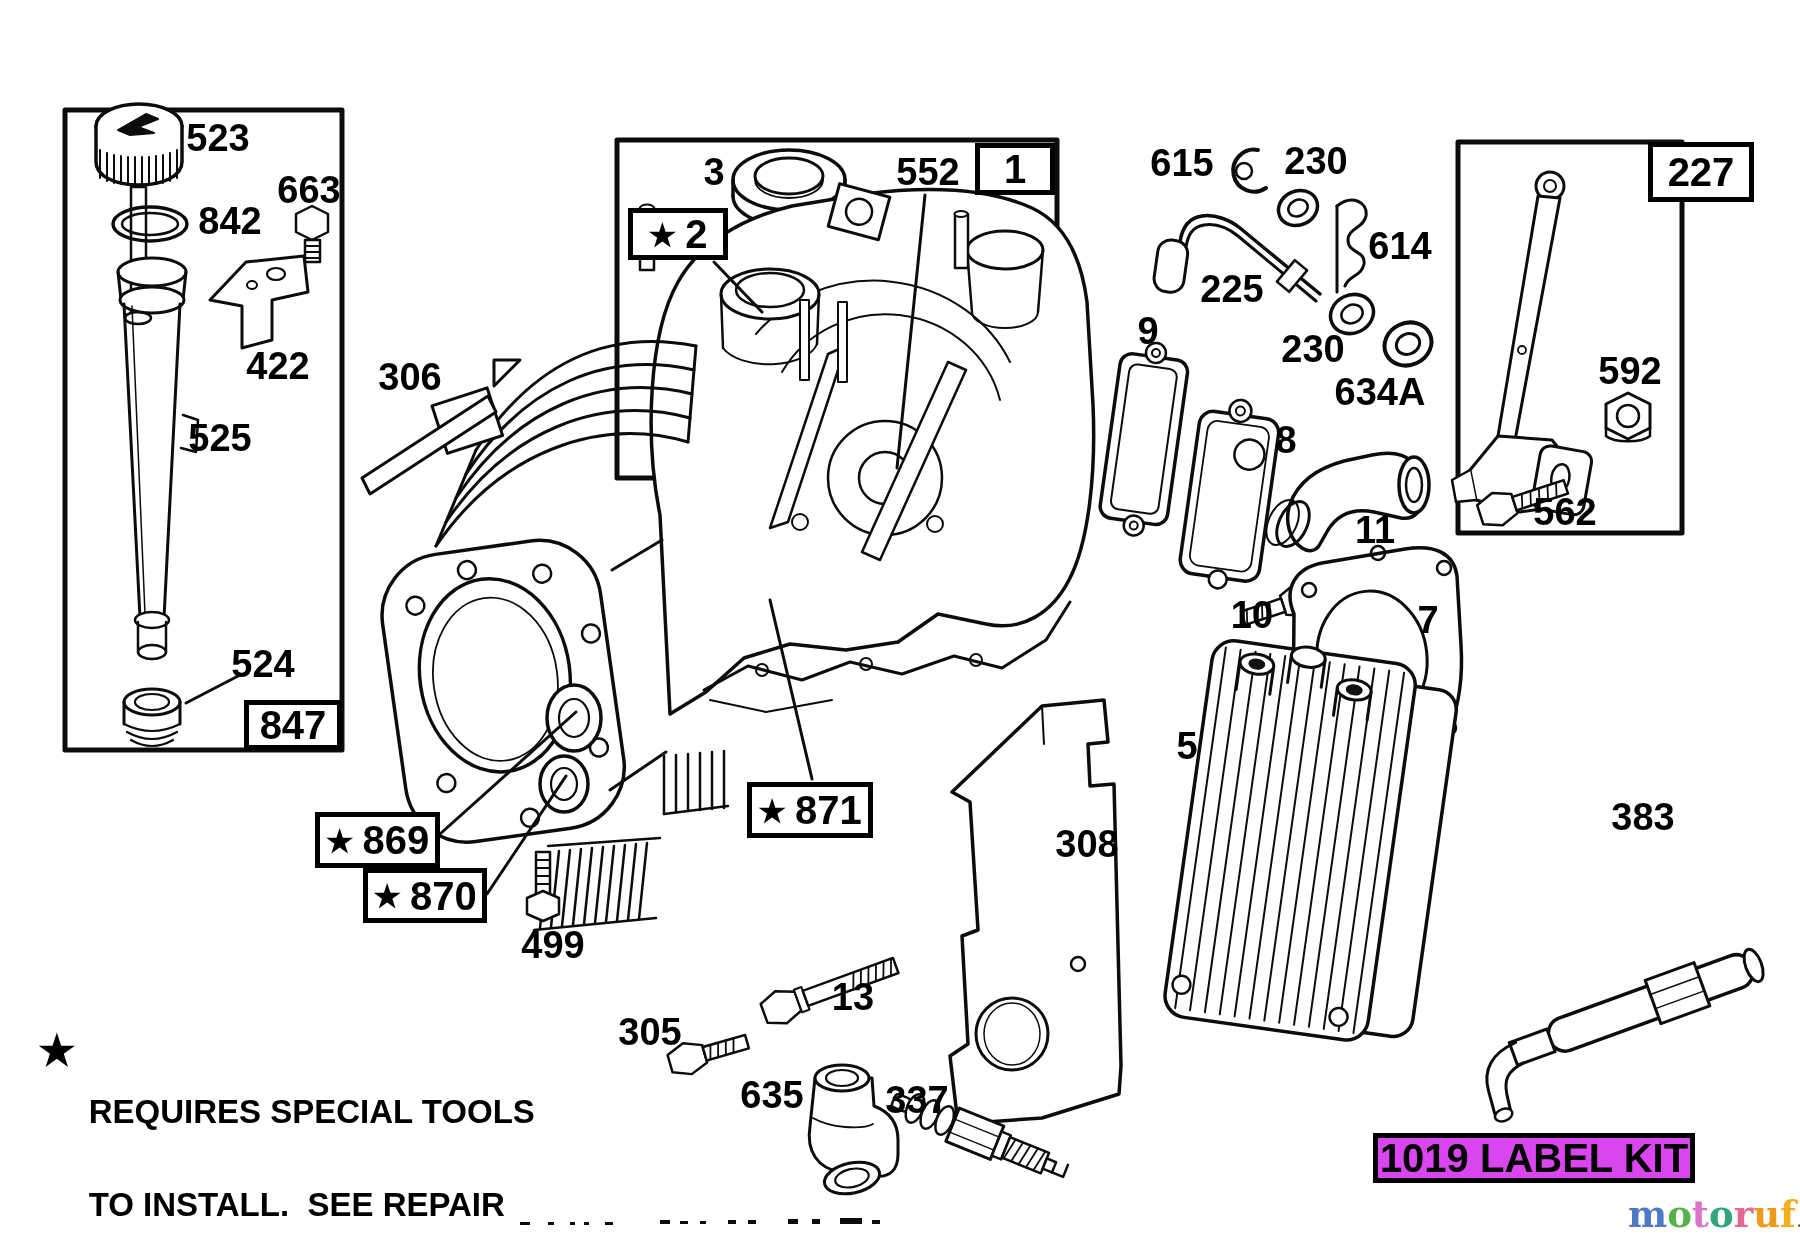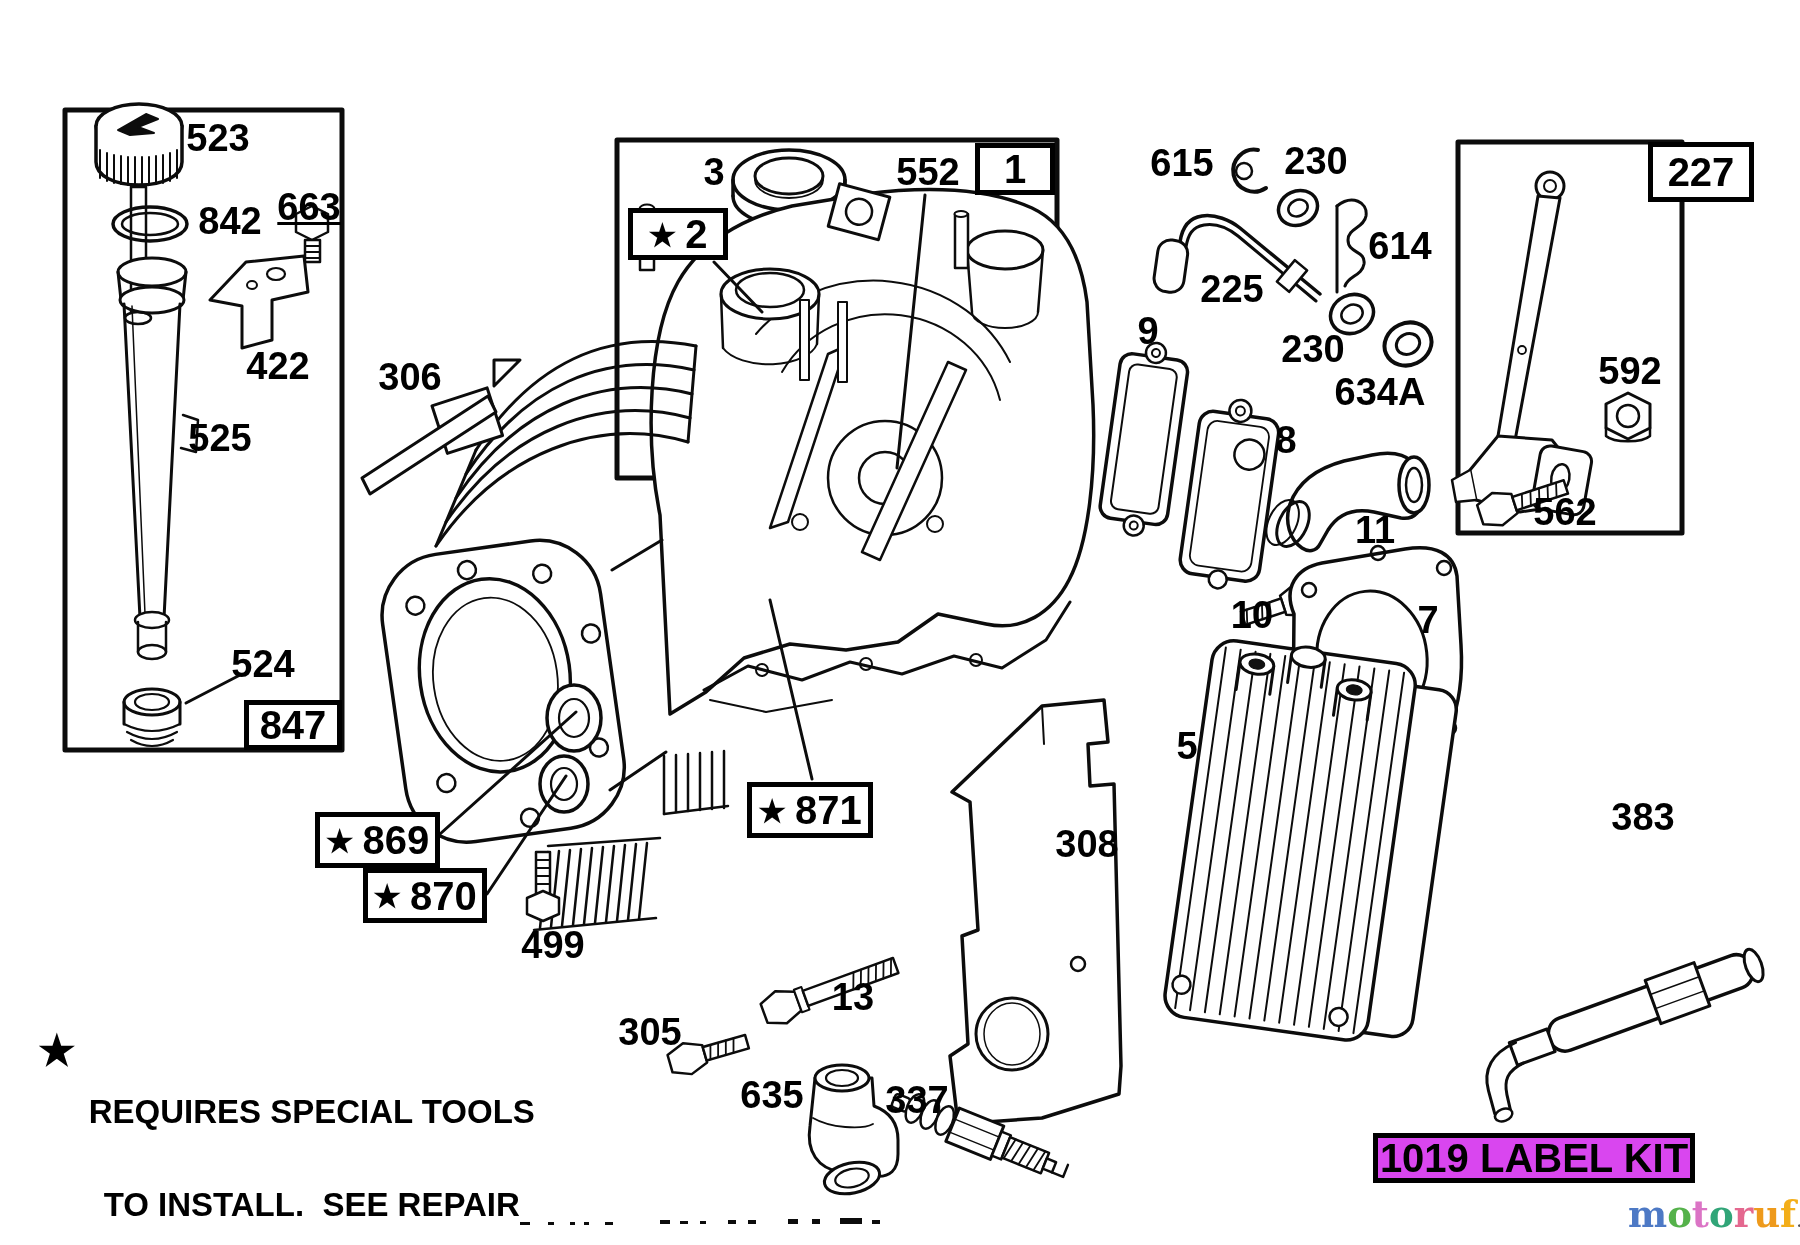--- a/index.html
+++ b/index.html
@@ -1,17 +1,17 @@
 <!DOCTYPE html>
 <html><head>
 <meta charset="utf-8">
 <style>
   html,body{margin:0;padding:0;background:#ffffff;}
   #stage{position:relative;width:1800px;height:1245px;background:#ffffff;overflow:hidden;
-         font-family:"Liberation Sans",sans-serif;text-align:center;}
+         font-family:"Liberation Sans",sans-serif;}
   #art{position:absolute;left:0;top:0;}
   #labels-layer{position:absolute;left:0;top:0;width:1800px;height:1245px;}
   .plabel{position:absolute;transform:translate(-50%,-50%);font-weight:700;font-size:38px;
           color:#000;white-space:nowrap;line-height:1;}
   .pbox{position:absolute;box-sizing:border-box;border:5px solid #000;background:#fff;
         display:flex;align-items:center;justify-content:center;gap:9px;
         font-weight:700;font-size:40px;color:#000;line-height:1;}
   .pbox .star{font-size:31px;transform:translateY(1px);}
   #label-kit{position:absolute;left:1373px;top:1133px;width:322px;height:50px;
         box-sizing:border-box;border:5px solid #000;background:#d946ef;display:flex;
@@ -380,21 +380,21 @@
           <rect x="812" y="1219" width="8" height="5"></rect>
       <rect x="840" y="1218" width="22" height="6"></rect>
           <rect x="872" y="1220" width="8" height="4"></rect>
     </g>
   </g>
 </svg>
 
 <div id="labels-layer">
       <div class="plabel" style="left: 218px; top: 138px;">523</div>
       <div class="plabel" style="left: 230px; top: 221px;">842</div>
-      <div class="plabel" style="left: 309px; top: 207px; text-decoration: underline;">663</div>
+      <div class="plabel" style="left: 309px; top: 190px;">663</div>
       <div class="plabel" style="left: 278px; top: 366px;">422</div>
       <div class="plabel" style="left: 220px; top: 438px;">525</div>
       <div class="plabel" style="left: 263px; top: 664px;">524</div>
       <div class="plabel" style="left: 410px; top: 377px;">306</div>
       <div class="plabel" style="left: 714px; top: 172px;">3</div>
       <div class="plabel" style="left: 928px; top: 172px;">552</div>
       <div class="plabel" style="left: 1182px; top: 163px;">615</div>
       <div class="plabel" style="left: 1232px; top: 289px;">225</div>
       <div class="plabel" style="left: 1316px; top: 161px;">230</div>
       <div class="plabel" style="left: 1400px; top: 246px;">614</div>

